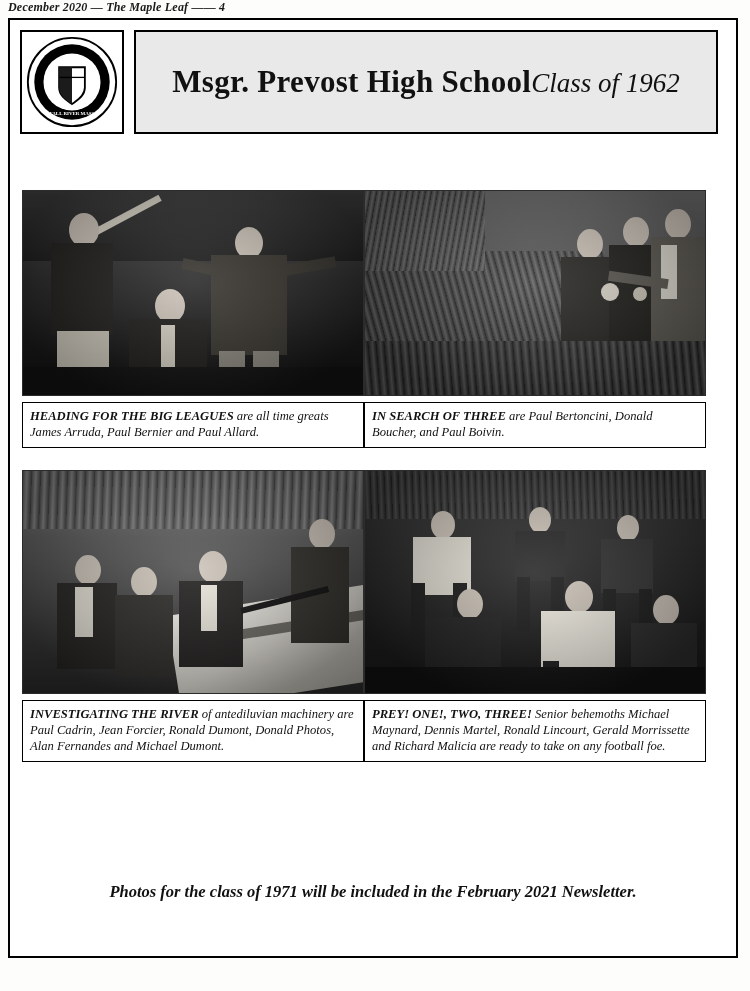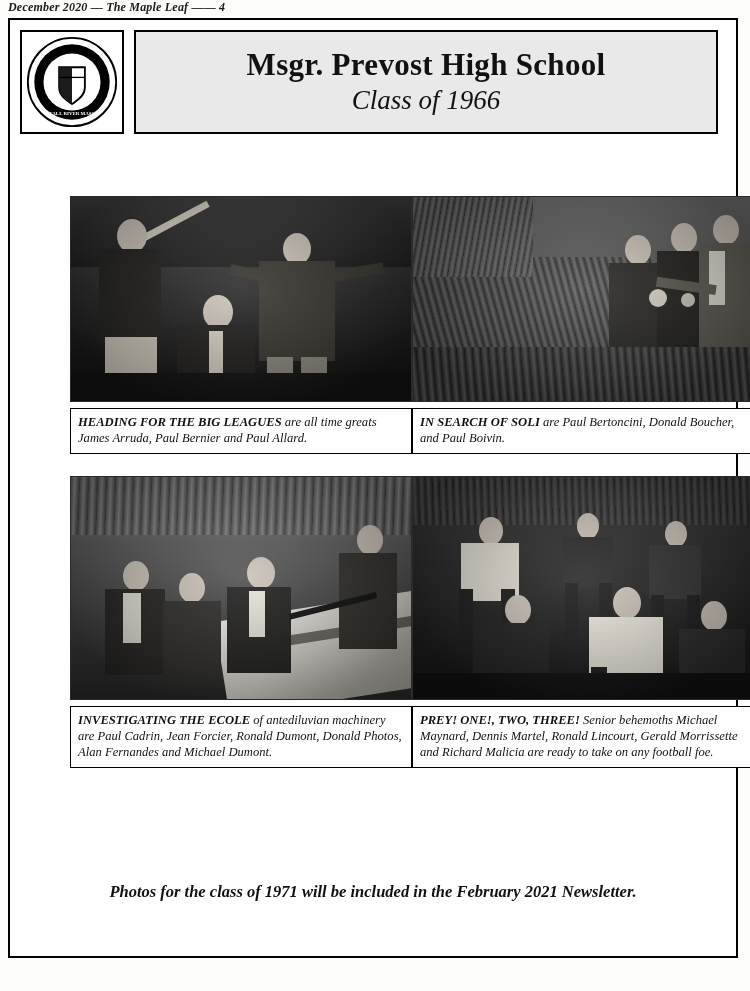--- a/index.html
+++ b/index.html
@@ -71,21 +71,21 @@
     flex: 0 0 auto;
   }
   .title-box {
     flex: 1 1 auto;
     margin: 0 10px;
     height: 104px;
     border: 2px solid #000;
     box-sizing: border-box;
     background: #e9e9e9;
     display: flex;
-    flex-direction: column;
+    flex-direction: row;
     align-items: center;
     justify-content: center;
   }
   .school-name {
     font-family: "Liberation Serif", serif;
     font-size: 31px;
     font-weight: bold;
     letter-spacing: 0.3px;
     line-height: 1.1;
   }
@@ -105,23 +105,22 @@
   
   .logo {
     width: 96px;
     height: 96px;
   }
 
   
   .grid {
     position: absolute;
     left: 12px;
-    top: 176px;
+    top: 170px;
     width: 646px;
-    margin-left: 48px;
   }
   .row {
     display: flex;
     justify-content: space-between;
     margin-bottom: 22px;
   }
   .cell {
     width: 342px;
   }
   .photo {
@@ -226,21 +225,21 @@
           <path d="M36,34 h28 v22 c0,10 -10,15 -14,18 c-4,-3 -14,-8 -14,-18 z" fill="#fff" stroke="#000" stroke-width="2"></path>
           <path d="M36,34 h14 v40 c-4,-3 -14,-8 -14,-18 z" fill="#1b1b1b"></path>
           <path d="M36,45 h28" stroke="#000" stroke-width="1.4"></path>
           <text x="50" y="28" text-anchor="middle" font-family="Liberation Serif, serif" font-size="6" font-weight="bold" fill="#fff">DEO SOLI</text>
           <text x="50" y="86" text-anchor="middle" font-family="Liberation Serif, serif" font-size="5.4" font-weight="bold" fill="#fff">FALL RIVER MASS</text>
         </svg>
       </div>
 
       <div class="title-box">
         <div class="school-name">Msgr. Prevost High School</div>
-        <div class="class-of">Class of 1966</div>
+        <div class="class-of">Class of 1962</div>
       </div>
 
     </div>
 
     <div class="grid">
 
       <div class="row">
 
         <div class="cell">
           <div class="photo">
@@ -287,21 +286,21 @@
             <div class="shirt" style="left:296px;top:54px;width:16px;height:54px;background:#e2ded4;"></div>
 
             <div class="limb" style="left:244px;top:84px;width:60px;height:10px;background:#5f5c55;transform:rotate(8deg);"></div>
             <div class="head" style="left:236px;top:92px;width:18px;height:18px;background:#ddd8cc;"></div>
             <div class="head" style="left:268px;top:96px;width:14px;height:14px;background:#cfc9bc;"></div>
 
             <div class="fig" style="left:0;top:150px;width:342px;height:56px;background:repeating-linear-gradient(85deg,#2b2b2b 0px,#5a5a5a 4px,#1d1d1d 8px);"></div>
             <div class="noise"></div>
             <div class="vig"></div>
           </div>
-          <div class="caption"><span class="lead">IN SEARCH OF SOLI</span><span> are Paul Bertoncini, Donald Boucher, and Paul Boivin.</span></div>
+          <div class="caption"><span class="lead">IN SEARCH OF THREE</span><span> are Paul Bertoncini, Donald Boucher, and Paul Boivin.</span></div>
         </div>
 
       </div>
 
       <div class="row">
 
         <div class="cell">
           <div class="photo tall">
             <div class="ph-sky" style="background:linear-gradient(180deg,#8e8e8e 0%,#5e5e5e 30%,#262626 100%);"></div>
 
@@ -318,21 +317,21 @@
             <div class="head" style="left:176px;top:80px;width:28px;height:32px;"></div>
             <div class="fig" style="left:156px;top:110px;width:64px;height:86px;background:#222120;"></div>
             <div class="shirt" style="left:178px;top:114px;width:16px;height:46px;background:#ece8de;"></div>
             <div class="head" style="left:286px;top:48px;width:26px;height:30px;"></div>
             <div class="fig" style="left:268px;top:76px;width:58px;height:96px;background:#33312d;"></div>
 
             <div class="limb" style="left:216px;top:126px;width:90px;height:6px;background:#111;transform:rotate(-14deg);"></div>
             <div class="noise"></div>
             <div class="vig"></div>
           </div>
-          <div class="caption tall3"><span class="lead">INVESTIGATING THE ECOLE</span><span> of antediluvian machinery are Paul Cadrin, Jean Forcier, Ronald Dumont, Donald Photos, Alan Fernandes and Michael Dumont.</span></div>
+          <div class="caption tall3"><span class="lead">INVESTIGATING THE RIVER</span><span> of antediluvian machinery are Paul Cadrin, Jean Forcier, Ronald Dumont, Donald Photos, Alan Fernandes and Michael Dumont.</span></div>
         </div>
 
         <div class="cell">
           <div class="photo tall">
             <div class="ph-sky" style="background:linear-gradient(180deg,#3b3b3b 0%,#2a2a2a 40%,#161616 100%);"></div>
             <div class="fig" style="left:0;top:0;width:342px;height:48px;background:repeating-linear-gradient(88deg,#2e2e2e 0px,#555 3px,#1c1c1c 7px);opacity:.8;"></div>
 
             <div class="head" style="left:66px;top:40px;width:24px;height:28px;"></div>
             <div class="shirt" style="left:48px;top:66px;width:58px;height:58px;background:#e3dfd5;"></div>
             <div class="limb" style="left:46px;top:112px;width:14px;height:60px;background:#1d1d1d;"></div>

